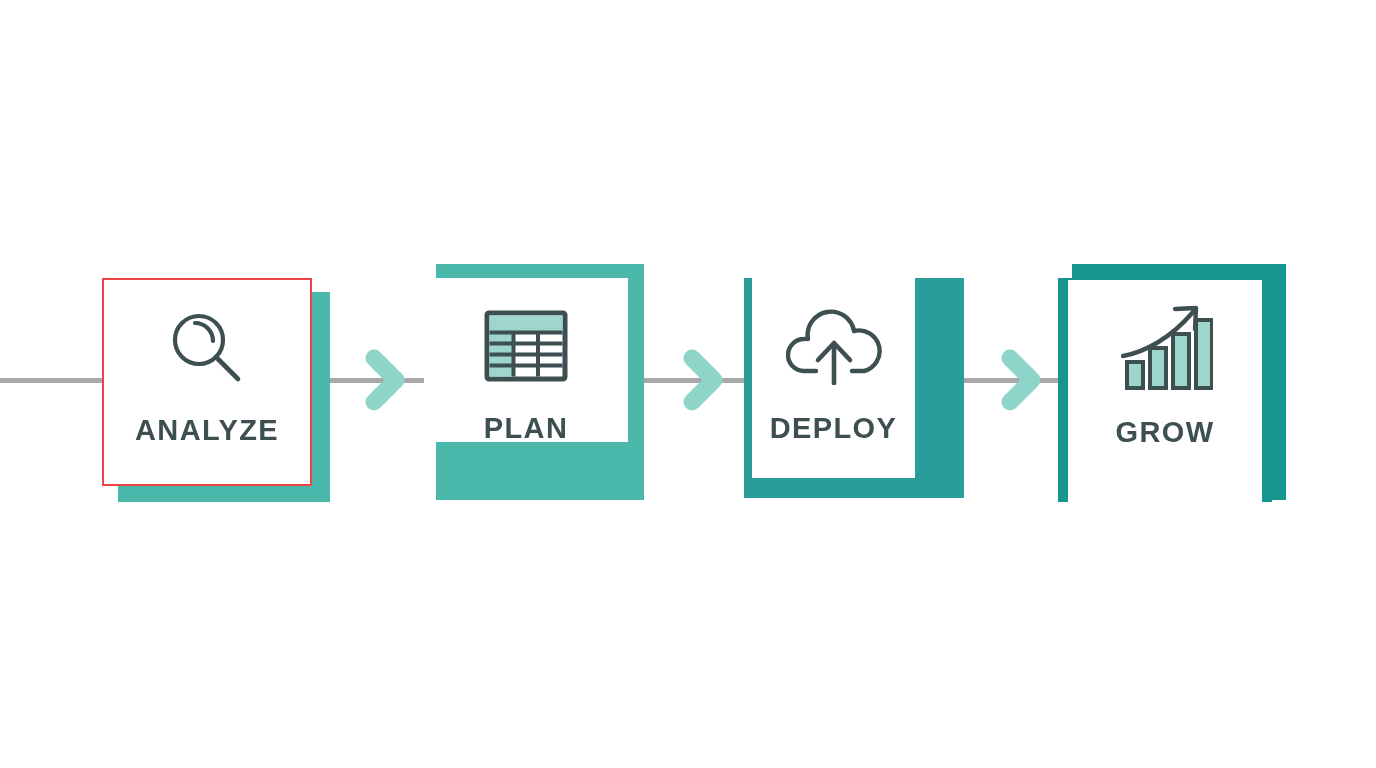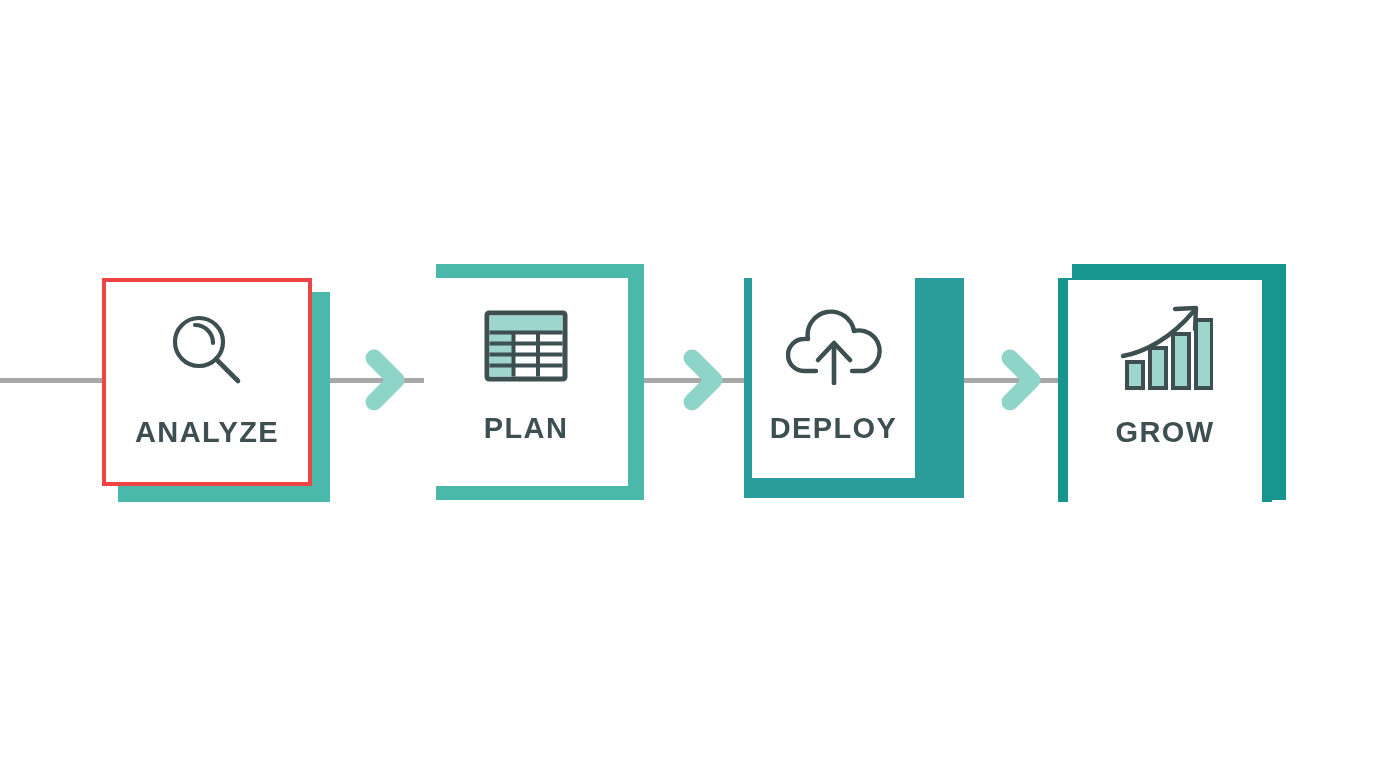--- a/index.html
+++ b/index.html
@@ -81,38 +81,38 @@
 
   <div class="connector-line" style="left:0px; width:104px;"></div>
   <div class="connector-line" style="left:312px; width:122px;"></div>
   <div class="connector-line" style="left:638px; width:112px;"></div>
   <div class="connector-line" style="left:956px; width:116px;"></div>
 
   <div class="step">
 
     <div class="step-shadow" style="left:118px; top:292px; width:212px; height:210px; background:#4ab9ab;"></div>
 
-    <div class="step-card" style="left:102px; top:278px; width:210px; height:208px; border:4px solid #ef4444;">
+    <div class="step-card" style="left:102px; top:278px; width:210px; height:208px; border:2px solid #ef4444;">
       <div class="icon-wrap" style="top:26px; height:84px;">
         <svg width="84" height="84" viewBox="0 0 84 84">
           <circle cx="34" cy="34" r="24" fill="none" stroke="#3d4f51" stroke-width="4.2"></circle>
           <path d="M30 17 A18 18 0 0 1 48 35" fill="none" stroke="#3d4f51" stroke-width="4.2" stroke-linecap="round"></path>
           <line x1="51" y1="51" x2="73" y2="73" stroke="#3d4f51" stroke-width="4.6" stroke-linecap="round"></line>
         </svg>
       </div>
       <div class="step-label" style="top:134px;">ANALYZE</div>
     </div>
   </div>
 
   <div class="step">
 
     <div class="step-shadow" style="left:436px; top:264px; width:208px; height:236px; background:#4ab9ab;"></div>
     <div class="step-shadow" style="left:436px; top:278px; width:194px; height:222px; background:#4ab9ab;"></div>
 
-    <div class="step-card" style="left:424px; top:278px; width:204px; height:208px; border:none; background:#ffffff; box-shadow:0 0 0 0;">
+    <div class="step-card" style="left:424px; top:278px; width:204px; height:164px; border:none; background:#ffffff; box-shadow:0 0 0 0;">
       <div class="icon-wrap" style="top:28px; height:80px;">
         <svg width="84" height="72" viewBox="0 0 84 72">
           <rect x="3" y="3" width="78" height="66" rx="2" fill="#ffffff" stroke="#3d4f51" stroke-width="5"></rect>
           <rect x="5.5" y="5.5" width="73" height="17" fill="#9ed6cd"></rect>
           <rect x="5.5" y="22.5" width="24" height="44" fill="#9ed6cd"></rect>
           <line x1="5.5" y1="22.5" x2="78.5" y2="22.5" stroke="#3d4f51" stroke-width="4"></line>
           <line x1="5.5" y1="33.5" x2="78.5" y2="33.5" stroke="#3d4f51" stroke-width="4"></line>
           <line x1="5.5" y1="44.5" x2="78.5" y2="44.5" stroke="#3d4f51" stroke-width="4"></line>
           <line x1="5.5" y1="55.5" x2="78.5" y2="55.5" stroke="#3d4f51" stroke-width="4"></line>
           <line x1="29.5" y1="22.5" x2="29.5" y2="66.5" stroke="#3d4f51" stroke-width="4"></line>

